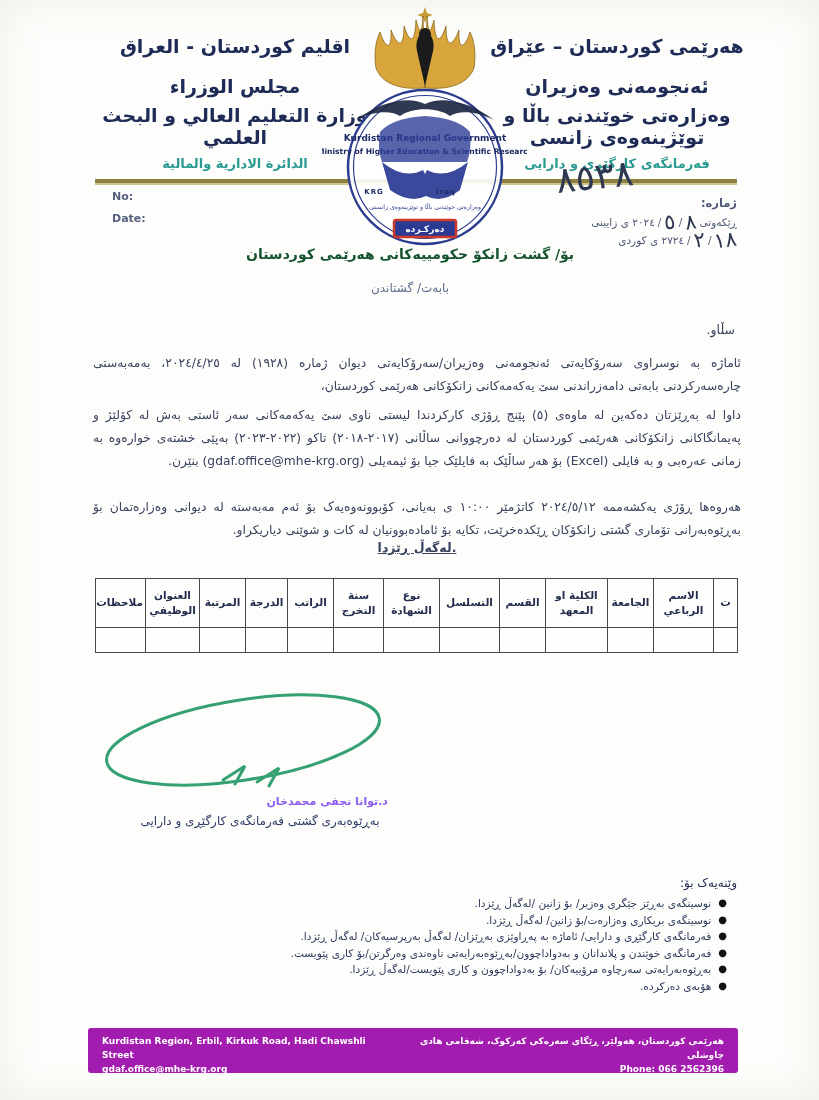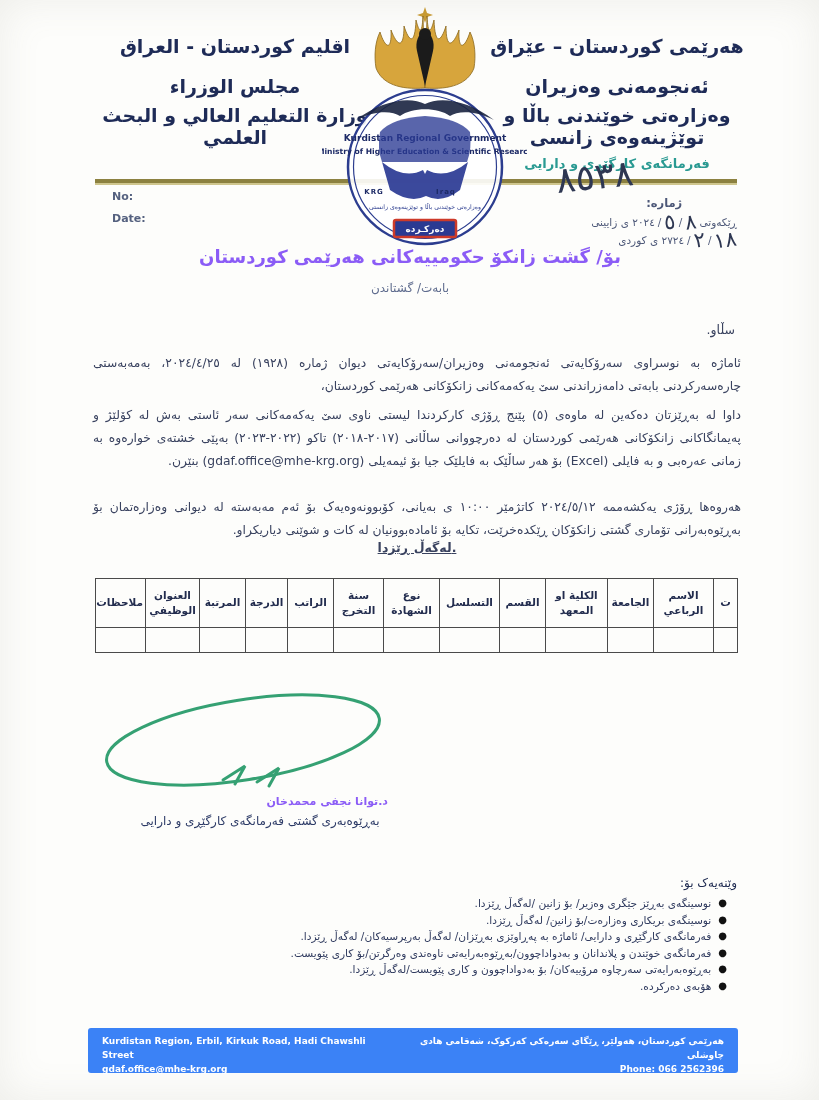--- a/index.html
+++ b/index.html
@@ -14,32 +14,32 @@
          font-size:19px;font-weight:bold;}
   .hdept{height:34px;display:flex;align-items:center;justify-content:center;
          font-size:13px;font-weight:bold;color:#2a9a92;}
   .rule{position:absolute;left:95px;top:179px;width:642px;height:4px;background:#8c8140;
         border-bottom:2px solid #cfc68e;}
   
   .emblem{position:absolute;left:322px;top:4px;width:205px;height:245px;z-index:3;}
   
   .nodate{position:absolute;left:112px;top:190px;color:#55617f;font-size:11px;font-weight:bold;}
   .nodate .nd{height:22px;}
-  .refblock{position:absolute;right:82px;top:192px;direction:rtl;text-align:center;color:#4d5878;}
+  .refblock{position:absolute;right:82px;top:192px;direction:rtl;text-align:right;color:#4d5878;}
   .ref-num-label{font-size:11.5px;font-weight:bold;}
   .hand{font-family:"DejaVu Sans",sans-serif;color:#2e3752;}
   .hand-big{position:absolute;right:104px;top:-36px;font-size:36px;transform:rotate(-6deg);
             letter-spacing:6px;white-space:nowrap;}
   .ref-line{display:flex;direction:rtl;align-items:center;gap:3px;font-size:10.5px;
             margin-top:4px;white-space:nowrap;}
   .ref-line .hand{font-size:21px;transform:rotate(-8deg);line-height:14px;}
   .ref-line .printed{color:#4d5878;}
   
   .title{position:absolute;left:160px;width:500px;top:246px;text-align:center;
-         font-size:18px;font-weight:bold;color:#8b5cf6;z-index:4;}
+         font-size:14px;font-weight:bold;color:#14532d;z-index:4;}
   .subject{position:absolute;left:160px;width:500px;top:281px;text-align:center;
            font-size:12px;color:#5f6c8e;}
   .salutation{position:absolute;right:84px;top:322px;font-size:12.5px;color:#39425f;direction:rtl;}
   .para{position:absolute;left:93px;width:648px;direction:rtl;text-align:justify;
         text-align-last:right;font-size:12.3px;line-height:23px;color:#39425f;}
   .p1{top:352px;} .p2{top:404px;} .p3{top:476px;margin-top:20px;}
   .closing{position:absolute;left:93px;width:648px;top:540px;text-align:center;
            font-size:12.5px;font-weight:bold;color:#39425f;text-decoration:underline;}
   
   .rtable{position:absolute;left:95px;top:578px;width:642px;border-collapse:collapse;
@@ -55,35 +55,36 @@
   .sig-title{position:absolute;left:100px;width:320px;top:814px;text-align:center;
              font-size:12px;color:#2c3a66;direction:rtl;}
   
   .cc{position:absolute;right:82px;top:876px;width:460px;direction:rtl;text-align:right;}
   .cc-head{font-size:12px;font-weight:normal;color:#202c52;}
   .cc-list{list-style:none;margin:5px 10px 0 0;padding:0;}
   .cc-list li{display:flex;direction:rtl;gap:7px;font-size:10.6px;color:#2f3a5e;
               line-height:16.5px;white-space:nowrap;}
   .cc-list .blt{color:#111;font-size:10px;line-height:16.5px;}
   
-  .footer{position:absolute;left:88px;top:1028px;width:650px;height:45px;background:#3b82f6;
+  .footer{position:absolute;left:88px;top:1028px;width:650px;height:45px;background:#a21caf;
           border-radius:3px;box-sizing:border-box;display:flex;justify-content:flex-start;
           padding:7px 14px;color:#ffffff;}
   .f-left{font-size:9px;font-weight:bold;line-height:1.55;text-align:left;}
   .f-right{font-size:9px;font-weight:bold;line-height:1.55;text-align:right;direction:rtl;}
 </style>
 </head>
 <body>
 
 <div class="page">
 
   <div class="hdr-block hdr-left">
     <div class="hline">اقليم كوردستان - العراق</div>
     <div class="hline">مجلس الوزراء</div>
     <div class="hline">وزارة التعليم العالي و البحث العلمي</div>
+    <div class="hdept">الدائرة الادارية والمالية</div>
   </div>
 
   <div class="hdr-block hdr-right">
     <div class="hline">هەرێمی کوردستان – عێراق</div>
     <div class="hline">ئەنجومەنی وەزیران</div>
     <div class="hline">وەزارەتی خوێندنی باڵا و توێژینەوەی زانسی</div>
     <div class="hdept">فەرمانگەی کارگێڕی و دارایی</div>
   </div>
 
   <div class="rule"></div>

